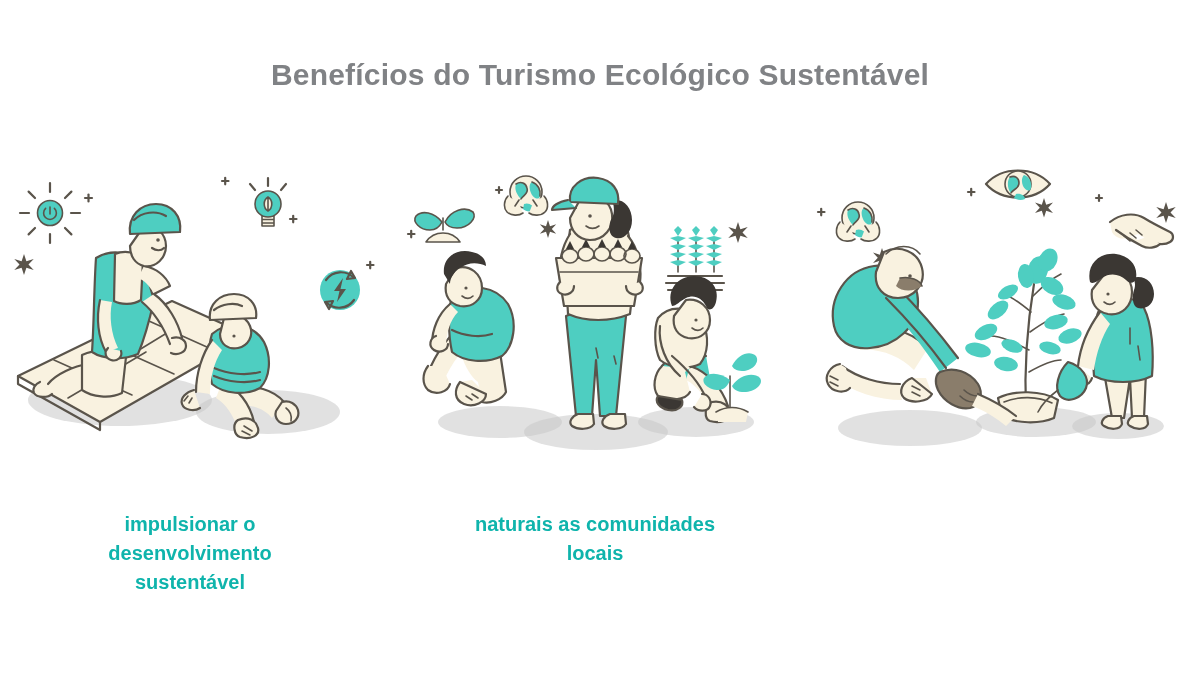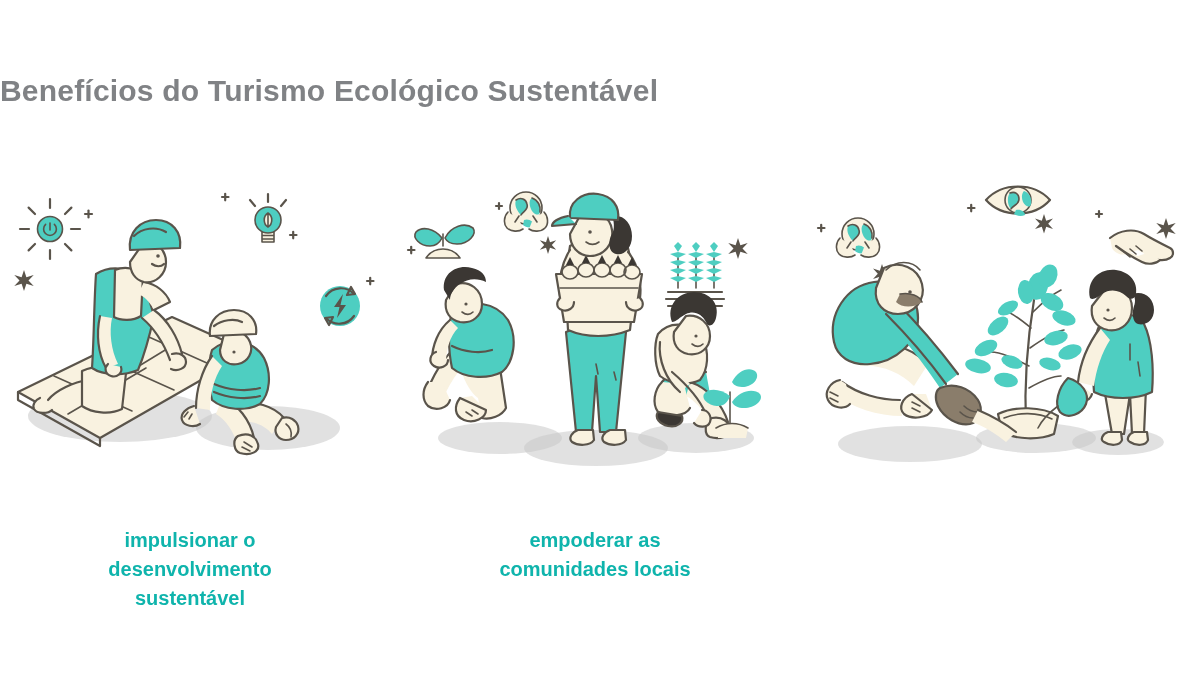--- a/index.html
+++ b/index.html
@@ -22,23 +22,22 @@
     background: #ffffff;
     display: flex;
     flex-direction: column;
   }
 
   .title-bar {
     width: 100%;
     height: 150px;
     display: flex;
     align-items: center;
-    justify-content: flex-start;
+    justify-content: center;
     flex: 0 0 auto;
-    margin-top: 16px;
   }
 
   .page-title {
     font-family: "Liberation Sans", sans-serif;
     font-size: 30px;
     font-weight: bold;
     color: #808285;
     letter-spacing: 0.2px;
     text-align: center;
     white-space: nowrap;
@@ -454,21 +453,21 @@
               <path class="ink2T" d="M330 262 v-36"></path>
               <path class="teal2" d="M330 230 c-10 -8 -22 -8 -26 -2 -3 6 6 12 14 12 6 0 10 -4 12 -10z"></path>
               <path class="teal2" d="M332 236 c8 -12 22 -14 28 -8 4 6 -5 14 -16 14 -6 0 -10 -2 -12 -6z"></path>
               <path class="teal2" d="M332 216 c6 -12 18 -16 24 -10 4 6 -3 14 -12 15 -6 0 -10 -1 -12 -5z"></path>
               <path class="cream2" d="M316 262 c10 -6 22 -6 32 0 l-2 10 h-28z"></path>
               <path class="ink2T" d="M316 262 c10 -6 22 -6 32 0"></path>
             </g>
           </g>
         </svg>
       </div>
-      <div class="caption">empoderar as comunidades locais</div>
+      <div class="caption">naturais as comunidades locais</div>
     </div>
 
     <div class="panel panel-3">
       <div class="illustration">
         <svg viewBox="0 0 400 320" xmlns="http://www.w3.org/2000/svg">
           <defs>
             <style>
               .ink3  { fill:none; stroke:#5A544B; stroke-width:2.2; stroke-linecap:round; stroke-linejoin:round; }
               .ink3T { fill:none; stroke:#5A544B; stroke-width:1.6; stroke-linecap:round; stroke-linejoin:round; }
               .cream3{ fill:#F9F2E0; }

